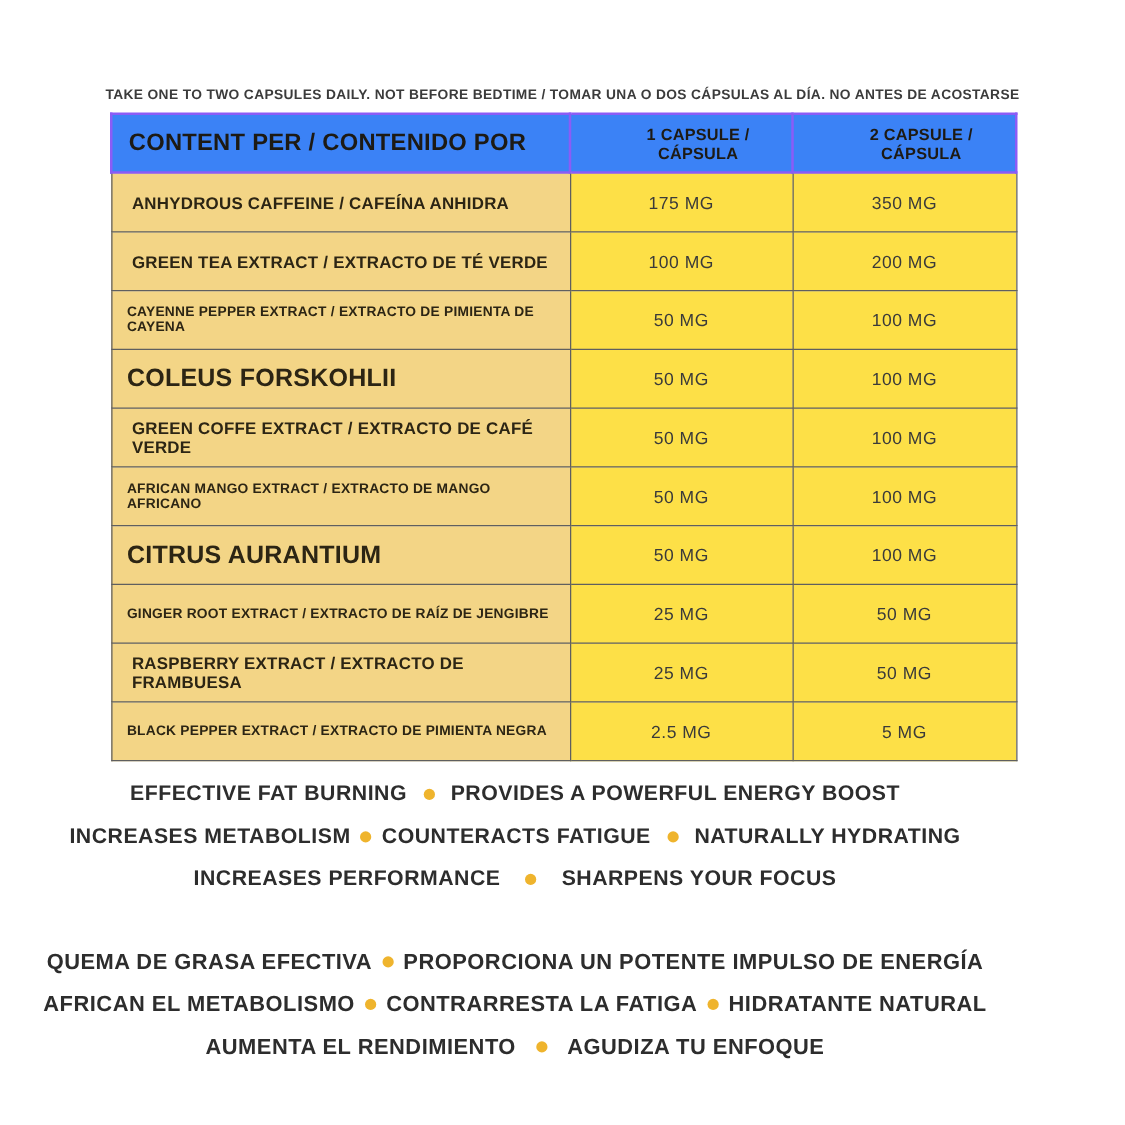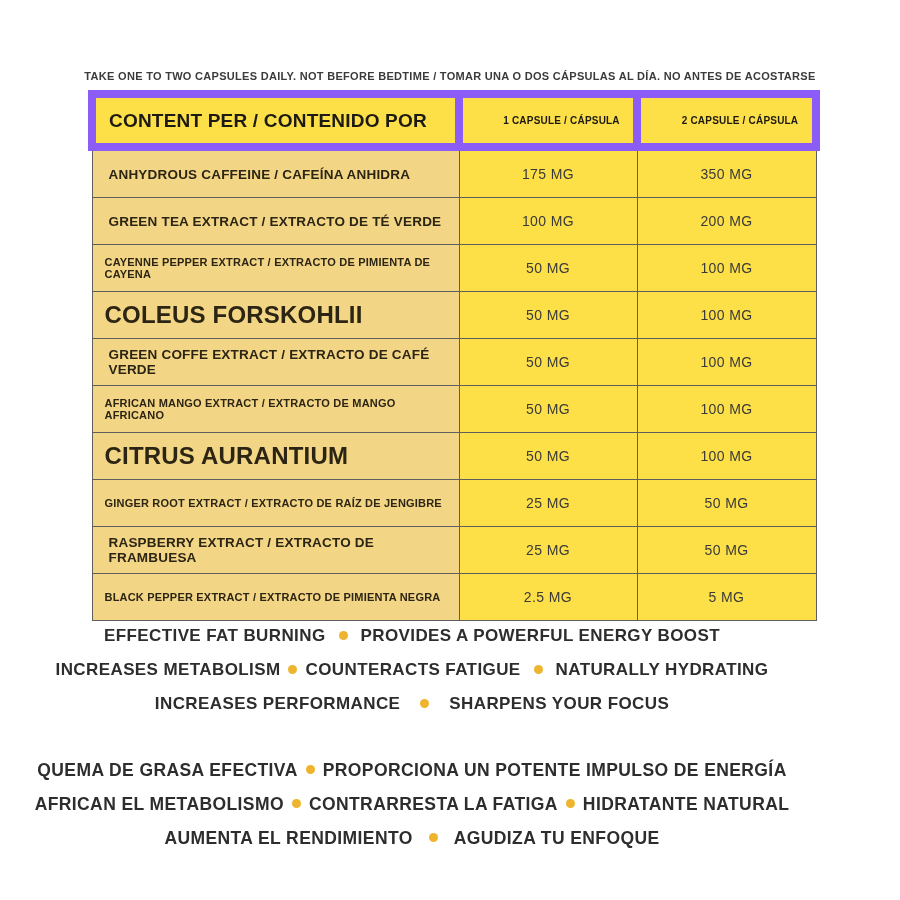--- a/index.html
+++ b/index.html
@@ -10,33 +10,33 @@
   .disclaimer{
     position:absolute;top:56px;left:0;width:900px;text-align:center;
     font-size:11px;font-weight:700;letter-spacing:.3px;color:#3b3b3b;margin-top:14px;
   }
   table.supp{
     position:absolute;left:88px;top:90px;width:724px;
     border-collapse:collapse;table-layout:fixed;
   }
   col.c1{width:367px;} col.c2{width:178px;} col.c3{width:179px;}
   thead th{
-    background:#fde047;border:8px solid #8b5cf6;height:43px;
+    background:#3b82f6;border:2px solid #8b5cf6;height:43px;
     color:#1d1a14;vertical-align:middle;
   }
   th.main{ text-align:left;padding-left:13px;font-size:19px;letter-spacing:.2px;font-weight:700;}
-  th.cap{ text-align:center;font-size:10px;letter-spacing:.2px;font-weight:700;padding-left:28px;}
+  th.cap{ text-align:center;font-size:13px;letter-spacing:.2px;font-weight:700;padding-left:28px;}
   tbody td{border:1px solid #5f5f5f;height:44px;vertical-align:middle;}
   td.label{
     background:#f3d586;text-align:left;padding-left:12px;color:#2c2514;
     font-weight:700;letter-spacing:.2px;
   }
   td.label.md{font-size:13.5px;padding-left:16px;}
   td.label.sm{font-size:11px;margin-left:13px;}
-  td.label.lg{font-size:24px;}
+  td.label.lg{font-size:20px;}
   td.val{
     background:#fde047;text-align:center;font-size:14px;font-weight:500;
     color:#3a3a3a;letter-spacing:.4px;
   }
   .benefits{position:absolute;left:0;width:824px;text-align:center;}
   .benefits.en{top:618px;}
   .benefits.es{top:752px;}
   .bline{height:34px;line-height:34px;white-space:nowrap;}
   .benefits.en .bitem{font-size:17px;}
   .benefits.es .bitem{font-size:17.5px;}

